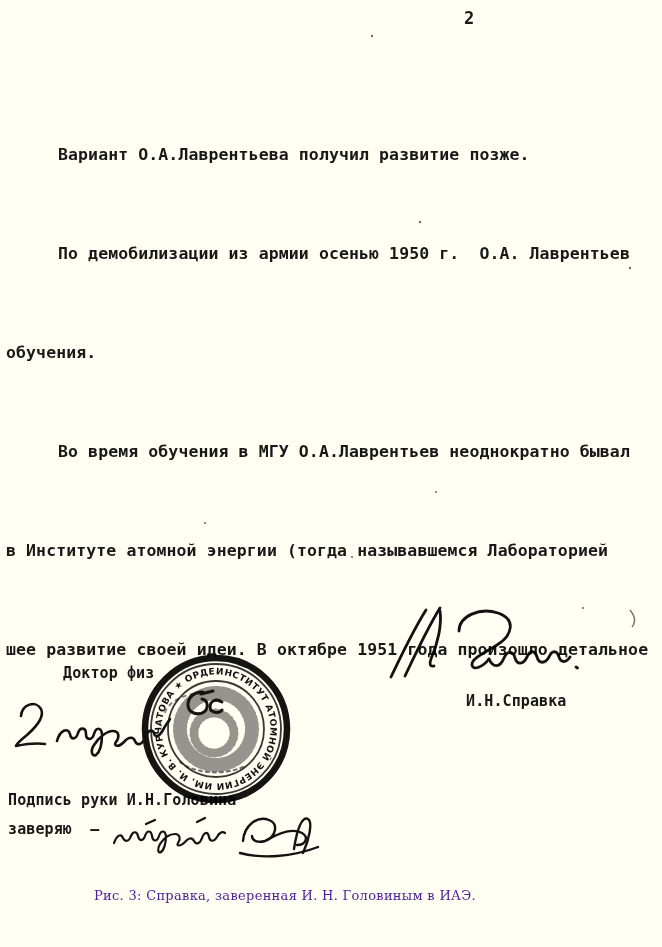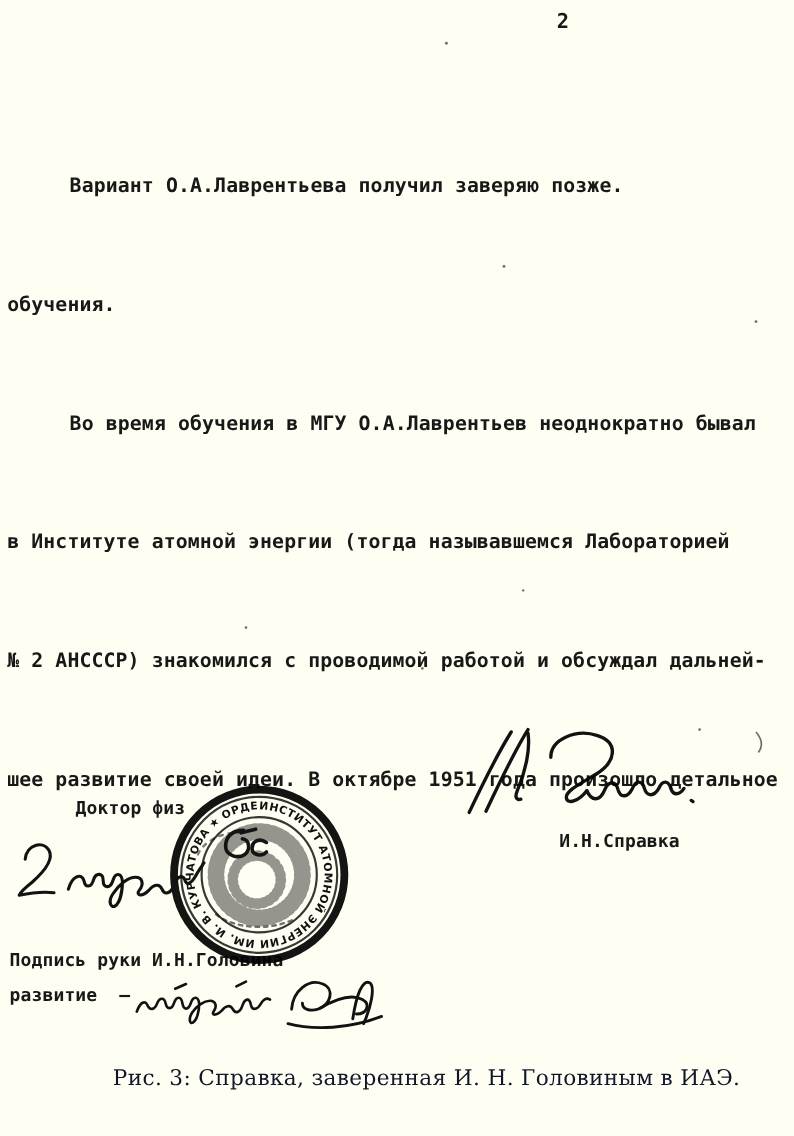--- a/index.html
+++ b/index.html
@@ -22,58 +22,58 @@
   }
   .typed-line{height:33px;}
   .typed-line.indent{padding-left:52px;}
   .typed{
     position:absolute;font-size:15px;font-weight:bold;
     letter-spacing:.1px;white-space:pre;
   }
   .caption{
     position:absolute;left:94px;top:888px;
     font-family:"DejaVu Serif","Liberation Serif",serif;
-    font-size:18px;font-weight:normal;letter-spacing:.3px;color:#0f172a;
+    font-size:13px;font-weight:normal;letter-spacing:.3px;color:#4c1d95;
   }
   svg.ink-layer{
     position:absolute;left:0;top:0;
     mix-blend-mode:multiply;pointer-events:none;
   }
   .stamp-ring-text{
     font-family:"DejaVu Sans","Liberation Sans",sans-serif;
     font-size:9px;font-weight:bold;letter-spacing:.4px;
     fill:#101010;
   }
 </style>
 </head>
 <body>
 
 <div class="paper">
 
   <div class="page-number">2</div>
 
   <div class="body-text">
-    <div class="typed-line indent">Вариант О.А.Лаврентьева получил заверяю позже.</div>
+    <div class="typed-line indent">Вариант О.А.Лаврентьева получил развитие позже.</div>
+    <div class="typed-line indent">По демобилизации из армии осенью 1950 г.  О.А. Лаврентьев</div>
     <div class="typed-line">обучения.</div>
     <div class="typed-line indent">Во время обучения в МГУ О.А.Лаврентьев неоднократно бывал</div>
     <div class="typed-line">в Институте атомной энергии (тогда называвшемся Лабораторией</div>
-    <div class="typed-line">№ 2 АНСССР) знакомился с проводимой работой и обсуждал дальней-</div>
     <div class="typed-line">шее развитие своей идеи. В октябре 1951 года произошло детальное</div>
     
     
     
     
     
     
   </div>
 
   <div class="typed" style="left:63px;top:664px;">Доктор физ</div>
   <div class="typed" style="left:466px;top:692px;">И.Н.Справка</div>
   <div class="typed" style="left:8px;top:791px;">Подпись руки И.Н.Головина</div>
-  <div class="typed" style="left:8px;top:820px;">развитие  –</div>
+  <div class="typed" style="left:8px;top:820px;">заверяю  –</div>
 
   <div class="caption">Рис. 3: Справка, заверенная И. Н. Головиным в ИАЭ.</div>
 
   <svg class="ink-layer" width="662" height="947" viewBox="0 0 662 947">
 
     <g fill="none" stroke="#141414" stroke-linecap="round" aria-label="ИНСТИТУТ АТОМНОЙ ЭНЕРГИИ ИМ. И. В. КУРЧАТОВА ★ ОРДЕНА ЛЕНИНА ★">
       <circle cx="216" cy="729" r="71" stroke-width="6.5"></circle>
       <circle cx="216" cy="729" r="65" stroke-width="1.8" opacity=".85"></circle>
       <circle cx="216" cy="729" r="48" stroke-width="1.8" opacity=".85"></circle>
       <path id="ringPath" d="M216,674.5 a54.5,54.5 0 1 1 -0.1,0" stroke="none"></path>

